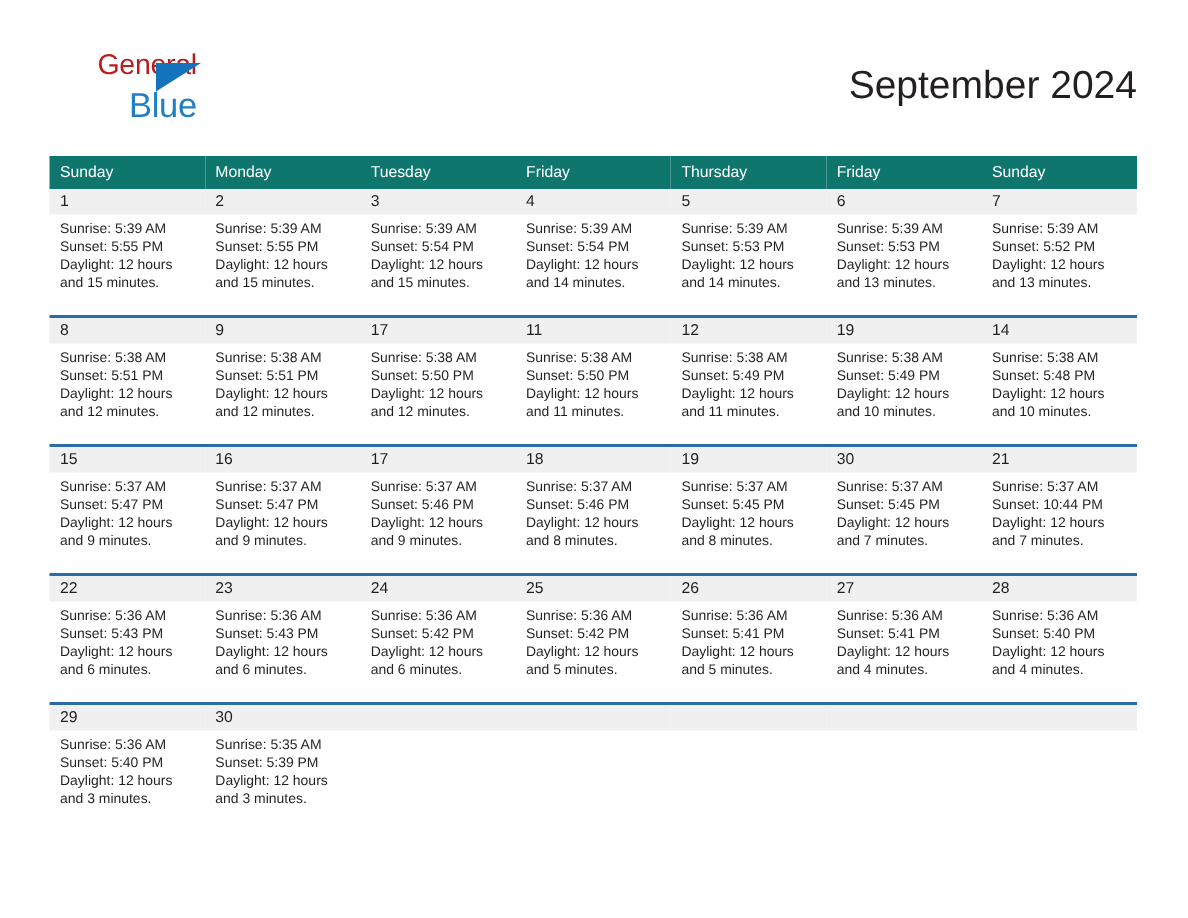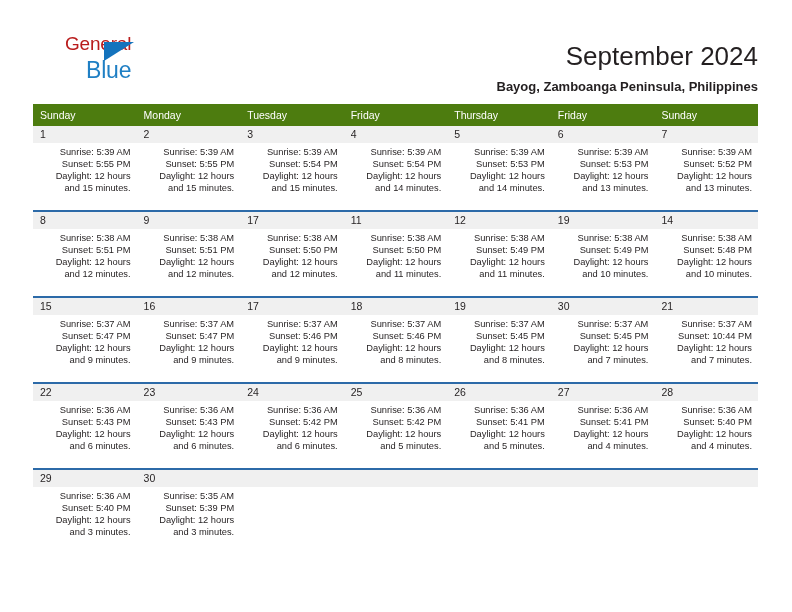--- a/index.html
+++ b/index.html
@@ -87,21 +87,21 @@
   
   .cal {
     position: absolute;
     left: 33px;
     top: 104px;
     width: 725px;
     border-collapse: collapse;
     table-layout: fixed;
   }
   .cal th {
-    background: #4d7c0f;
+    background: #0f766e;
     color: #ffffff;
     font-size: 10.5px;
     font-weight: normal;
     text-align: left;
     padding: 5px 0 5px 7px;
     height: 11px;
     border: none;
   }
   .cal td {
     width: 103.57px;
@@ -127,21 +127,20 @@
     box-sizing: border-box;
     font-size: 10.5px;
     color: #231f20;
     line-height: 15px;
   }
   .cell-body {
     padding: 4px 6px 0 7px;
     font-size: 9.3px;
     line-height: 11.9px;
     color: #231f20;
-    text-align: right;
   }
   .cell-body div {
     white-space: nowrap;
   }
   .cell.empty .daynum-band {
     background: #f0f0f0;
   }
   .cell.empty .cell-body { visibility: hidden; }
 </style>
 </head>
@@ -152,21 +151,20 @@
   <div class="top">
 
     <div class="logo">
       <span class="logo-general">General</span>
       <span class="logo-tri"></span>
       <span class="logo-blue">Blue</span>
     </div>
 
     <div class="title-block">
       <h1 class="cal-title">September 2024</h1>
-      <p class="cal-subtitle">Bayog, Zamboanga Peninsula, Philippines</p>
     </div>
 
   </div>
 
   <table class="cal">
     <thead>
       <tr>
         <th>Sunday</th>
         <th>Monday</th>
         <th>Tuesday</th>

